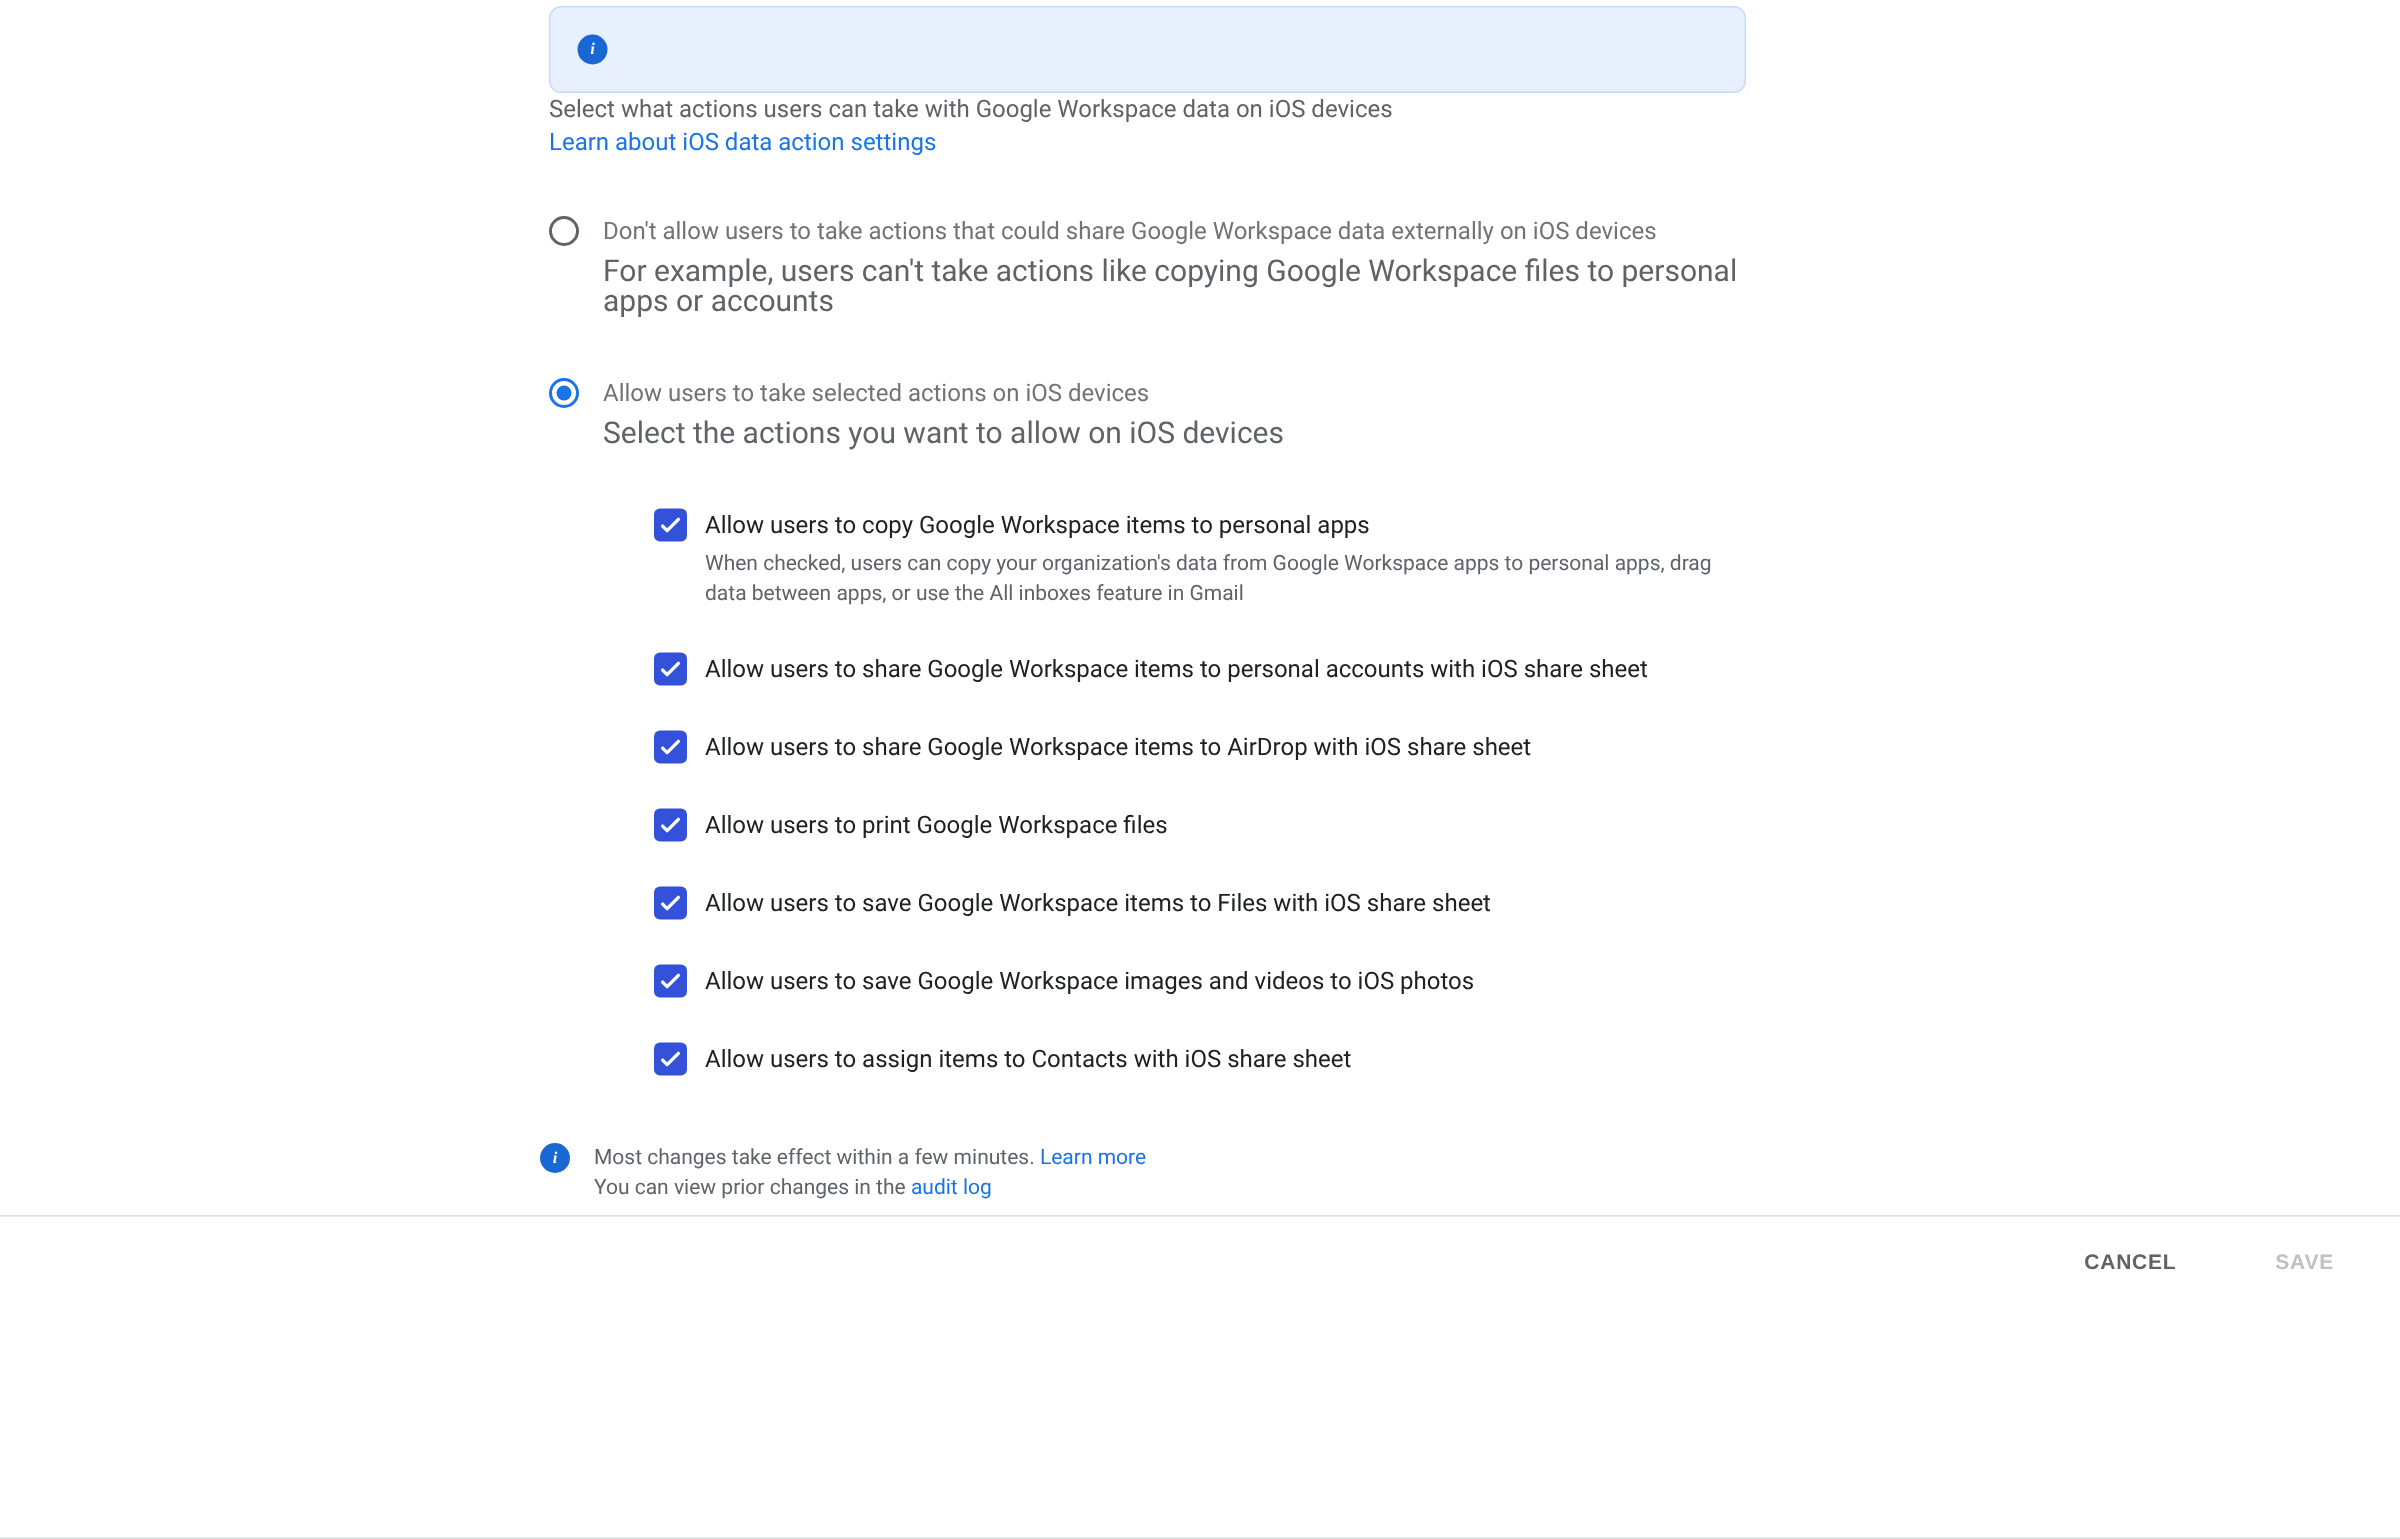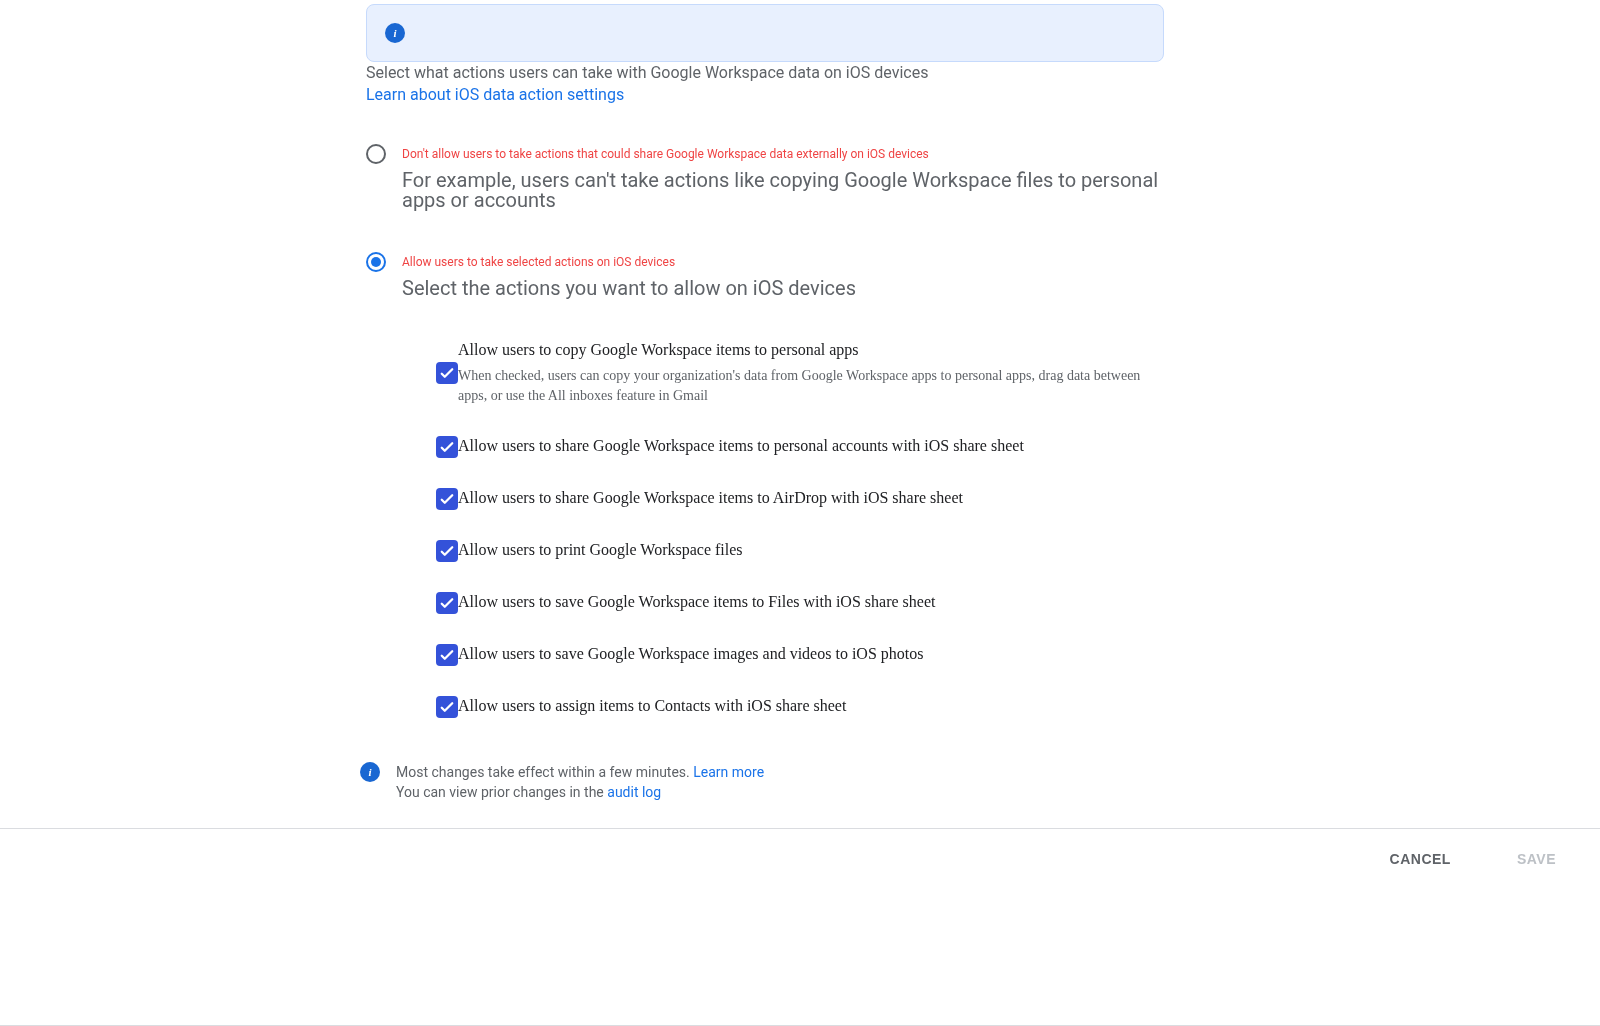--- a/index.html
+++ b/index.html
@@ -95,40 +95,39 @@
     left: 50%; top: 50%;
     width: 10px; height: 10px;
     background: #1a73e8;
     border-radius: 50%;
     transform: translate(-50%, -50%);
   }
   .radio-text {
     flex: 1;
   }
   .radio-label {
-    font-size: 12px;
-    color: #ef4444;
+    font-size: 16px;
+    color: #737373;
     line-height: 24px;
   }
   .radio-sub {
     font-size: 20px;
     color: #5f6368;
     line-height: 20px;
     margin-top: 4px;
   }
   .checkbox-list {
     margin-top: 28px;
     margin-left: 70px;
   }
   .checkbox-item {
     display: flex;
-    align-items: center;
-    gap: 0;
+    align-items: flex-start;
+    gap: 12px;
     margin-bottom: 28px;
-    font-family: Liberation Serif, serif;
   }
   .checkbox {
     width: 22px; height: 22px;
     border-radius: 4px;
     background: #3452d9;
     flex-shrink: 0;
     display: flex;
     align-items: center;
     justify-content: center;
     color: #fff;
@@ -155,21 +154,21 @@
     display: flex;
     align-items: flex-start;
     gap: 16px;
     font-size: 14px;
     color: #5f6368;
     line-height: 20px;
   }
   .footer-bar {
     position: absolute;
     left: 0; right: 0;
-    top: 828px;
+    top: 810px;
     height: 60px;
     border-top: 1px solid #dadce0;
     display: flex;
     align-items: center;
     justify-content: flex-end;
     padding-right: 36px;
     gap: 50px;
     background: #fff;
   }
   .btn-text {

